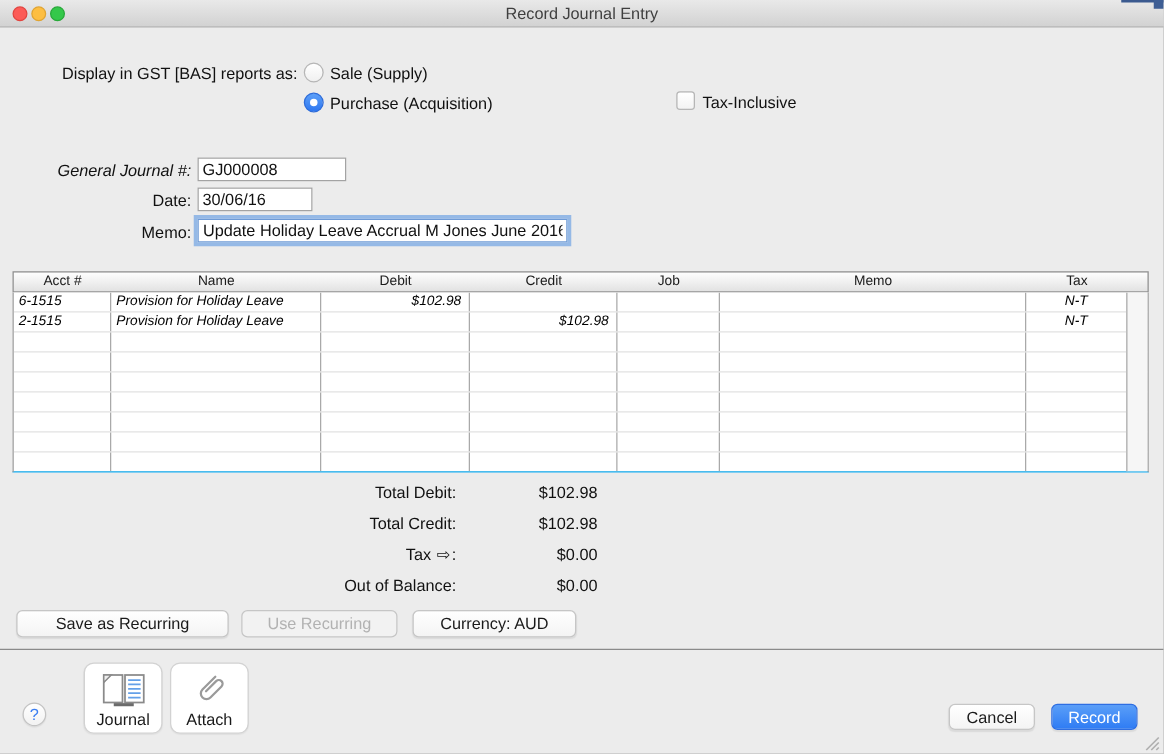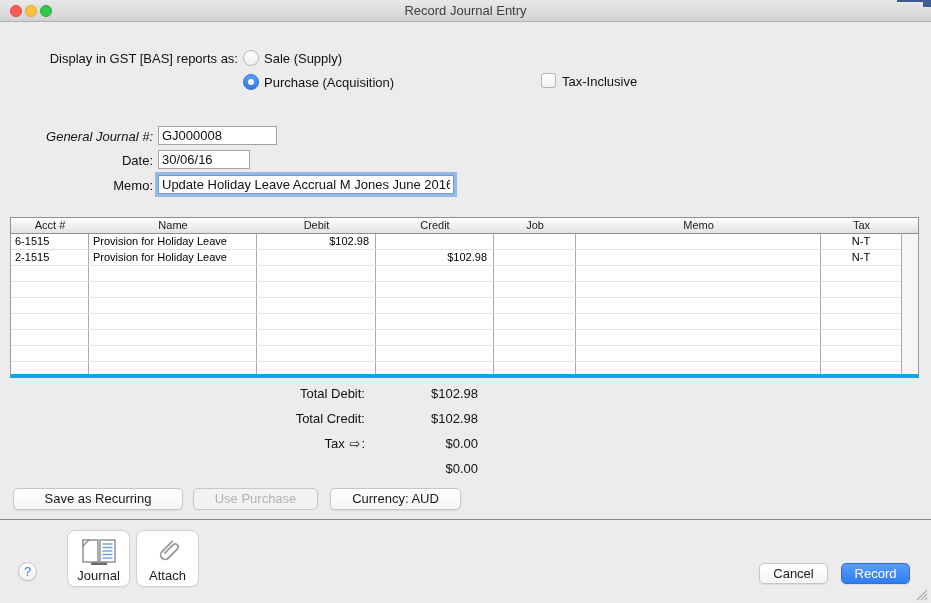--- a/index.html
+++ b/index.html
@@ -51,22 +51,23 @@
   
   .jtable { position:absolute; left:10px; top:217px; width:909px; }
   .thead {
     position:relative; height:17px; display:flex;
     background:linear-gradient(#fefefe,#e2e2e2);
     border:1px solid #8f8f8f;
   }
   .hcell { height:15px; line-height:15px; font-size:11px; text-align:center; color:#1a1a1a; flex:none; }
   .tbody {
     position:relative; height:144px; background:#fff;
-    border-left:1px solid #9a9a9a; border-right:1px solid #9a9a9a; border-bottom:4px solid #0ea5e9;
+    border-left:1px solid #9a9a9a; border-right:1px solid #9a9a9a; border-bottom:1px solid #0ea5e9;
     overflow:hidden;
+    font-style:italic;
   }
   .trow { display:flex; height:16px; border-bottom:1px solid #e2e2e2; }
   .tcell { flex:none; height:15px; line-height:15px; font-size:11px; color:#000;
            border-right:1px solid #a9a9a9; overflow:hidden; white-space:nowrap; }
   .c0 { width:78px; }  .c1 { width:168px; } .c2 { width:119px; }
   .c3 { width:118px; } .c4 { width:82px; }  .c5 { width:245px; } .c6 { width:81px; }
   .al { text-align:left; padding-left:4px; }
   .ar { text-align:right; padding-right:6px; }
   .ac { text-align:center; }
   .scroll-strip {
@@ -231,24 +232,25 @@
 
   <div class="total-label" style="top:386px;">Total Debit:</div>
   <div class="total-value" style="top:386px;">$102.98</div>
   <div class="total-label" style="top:411px;">Total Credit:</div>
   <div class="total-value" style="top:411px;">$102.98</div>
   <div class="total-label" style="top:436px;">
     <span>Tax</span>
     <span class="zoomarrow">⇨</span><span>:</span>
   </div>
   <div class="total-value" style="top:436px;">$0.00</div>
+  <div class="total-label" style="top:461px;">Out of Balance:</div>
   <div class="total-value" style="top:461px;">$0.00</div>
 
   <button class="btn" style="left:13px;top:488px;width:170px;">Save as Recurring</button>
-  <button class="btn disabled" style="left:193px;top:488px;width:125px;">Use Purchase</button>
+  <button class="btn disabled" style="left:193px;top:488px;width:125px;">Use Recurring</button>
   <button class="btn" style="left:330px;top:488px;width:131px;">Currency:  AUD</button>
 
   <div class="separator" style="top:519px;"></div>
 
   <div class="help-btn">?</div>
 
   <div class="tool-btn" style="left:67px;">
     <svg class="ticon" width="40" height="30" viewBox="0 0 40 30">
       <rect x="4" y="3" width="15" height="22" fill="#ffffff" stroke="#8a8a8a" stroke-width="1.4"></rect>
       <rect x="21" y="3" width="15" height="22" fill="#ffffff" stroke="#8a8a8a" stroke-width="1.4"></rect>

